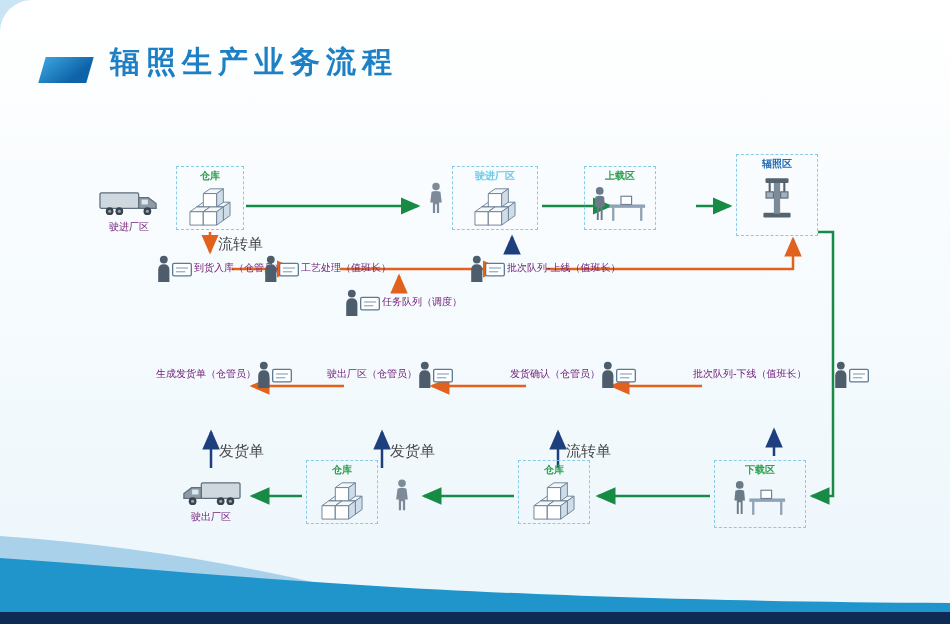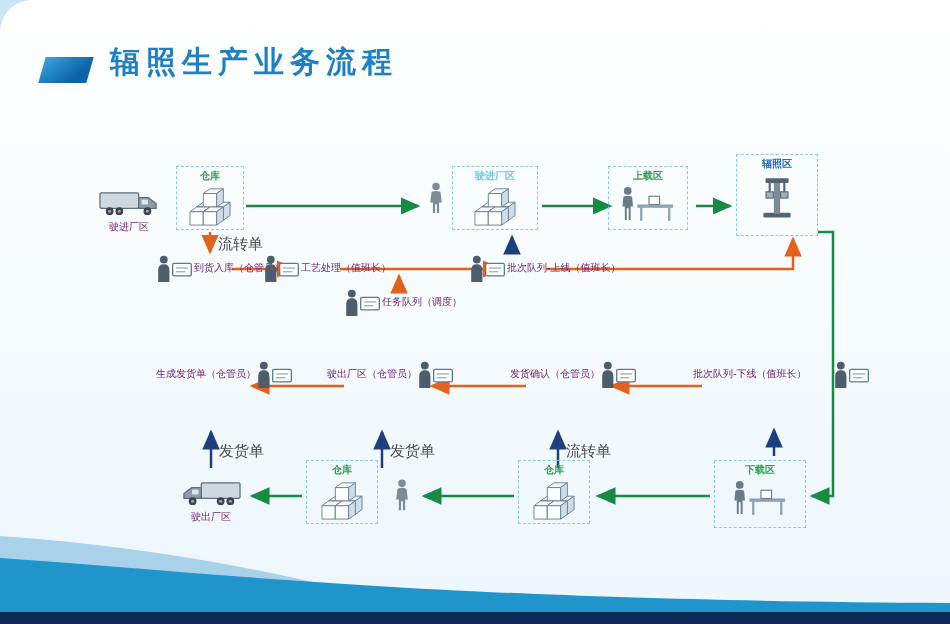--- a/index.html
+++ b/index.html
@@ -146,21 +146,21 @@
     </svg>
 </div>
 
 <div class="zone" style="left:452px;top:166px;width:86px;height:64px">
   <div class="zone-label zl-cyan">驶进厂区</div>
   <svg class="zicon" width="46" height="42">
       <use href="#sym-boxes"></use>
     </svg>
 </div>
 
-<div class="zone" style="left:608px;top:166px;width:80px;height:64px">
+<div class="zone" style="left:584px;top:166px;width:72px;height:64px">
   <div class="zone-label zl-green">上载区</div>
   <svg class="zicon" width="56" height="37">
       <use href="#sym-loader"></use>
     </svg>
 </div>
 
 <div class="zone" style="left:736px;top:154px;width:82px;height:82px">
   <div class="zone-label zl-blue">辐照区</div>
   <svg class="zicon" width="38" height="46">
       <use href="#sym-machine"></use>

